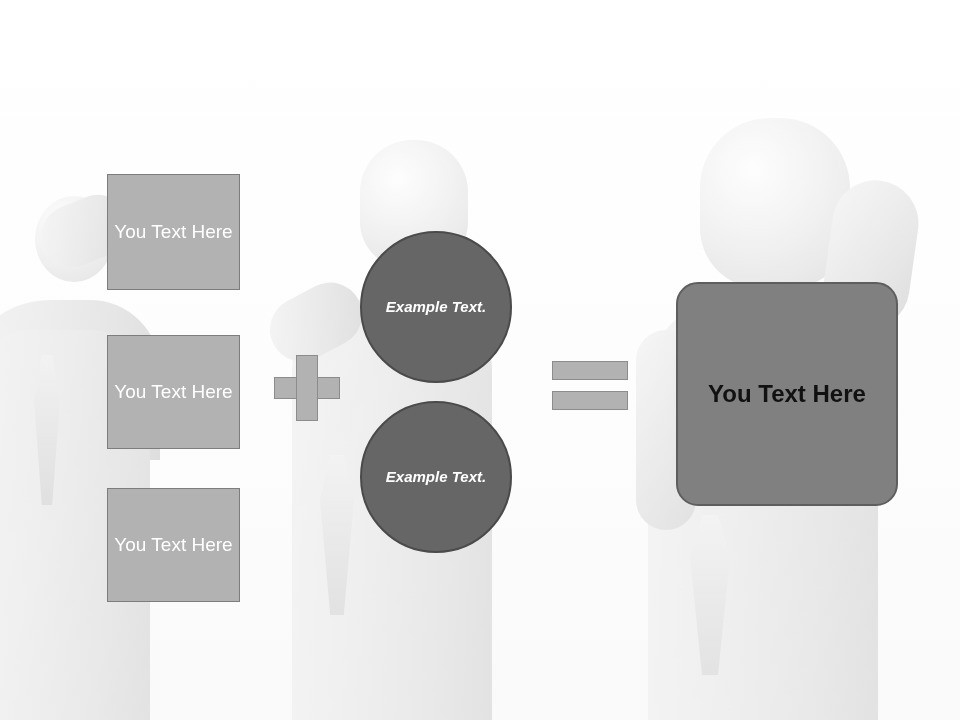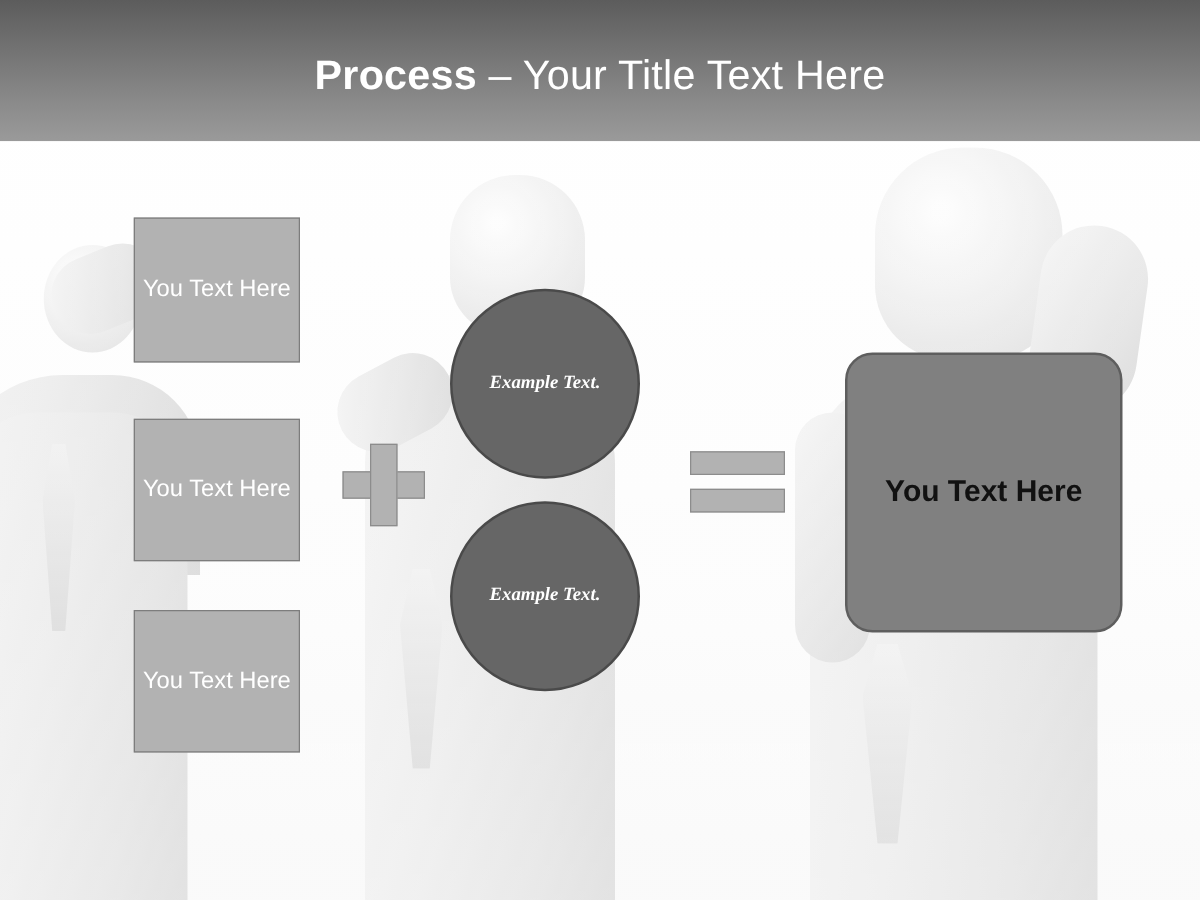--- a/index.html
+++ b/index.html
@@ -149,21 +149,20 @@
     border: 2px solid #4a4a4a;
     color: #ffffff;
     font-size: 15px;
     font-weight: bold;
     font-style: italic;
     display: flex;
     align-items: center;
     justify-content: center;
     text-align: center;
     line-height: 1.45;
-    font-family: Liberation Serif, serif;
   }
   #circ0 { left: 360px; top: 231px; }
   #circ1 { left: 360px; top: 401px; }
 
   
   .equals {
     position: absolute;
     left: 552px; top: 361px;
     width: 76px; height: 48px;
   }
@@ -214,25 +213,20 @@
 
     <div class="fig" id="figR-body"></div>
     <div class="head" id="figR-head"></div>
     <div class="arm" id="figR-arm"></div>
     <div class="arm" id="figR-arm2"></div>
     <div class="tie" id="figR-tie"></div>
 
     <div class="wash"></div>
   </div>
 
-  <div class="titlebar">
-    <div class="title">
-      <span class="bold">Process</span><span class="light"> – Your Title Text Here</span>
-    </div>
-  </div>
   <div class="titlebar-under"></div>
 
   <div class="sq" id="sq0">You Text Here</div>
   <div class="sq" id="sq1">You Text Here</div>
   <div class="sq" id="sq2">You Text Here</div>
 
   <div class="plus">
     <div class="bar h"></div>
     <div class="bar v"></div>
   </div>

